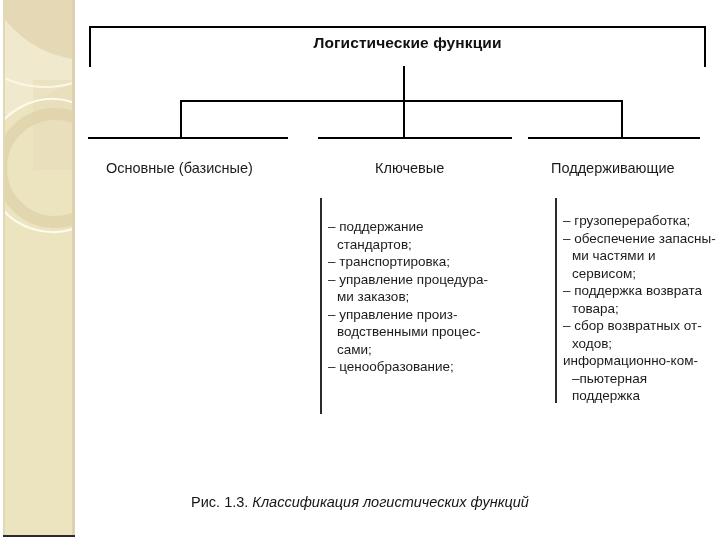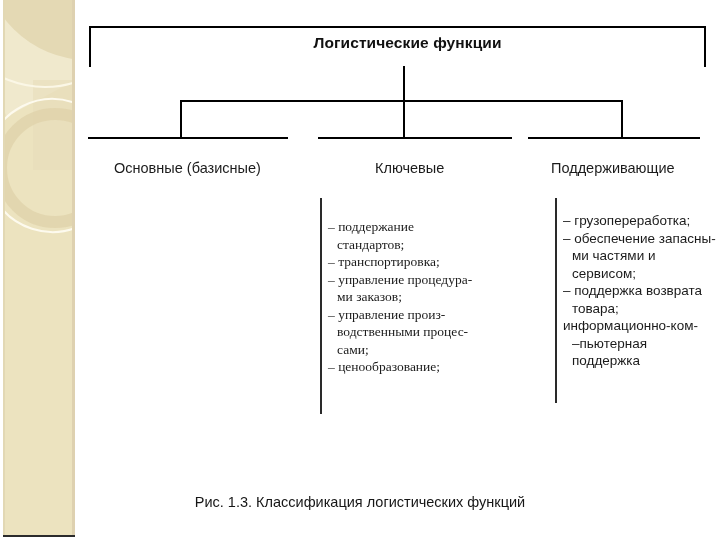--- a/index.html
+++ b/index.html
@@ -199,21 +199,21 @@
   }
   .col.c1 { left: 104px; width: 205px; }
   .col.c2 { left: 320px; width: 210px; }
   .col.c3 { left: 527px; width: 190px; }
 
   .col-head {
     font-size: 14.5px;
     color: #1b1b1b;
     white-space: nowrap;
   }
-  .col.c1 .col-head { margin-left: 10px; }
+  .col.c1 .col-head { margin-left: 2px; }
   .col.c2 .col-head { margin-left: 55px; }
   .col.c3 .col-head { margin-left: 24px; }
 
   .list-wrap {
     position: relative;
     margin-top: 22px;
   }
   .bracket {
     position: absolute;
     left: 0;
@@ -222,21 +222,21 @@
     background: #2a2a2a;
   }
   .col.c1 .bracket { height: 76px; }
   .col.c2 .bracket { height: 216px; }
   .col.c3 .bracket { height: 205px; left: 28px; }
 
   .items {
     padding-left: 8px;
     padding-top: 30px;
   }
-  .col.c2 .items { padding-top: 20px; font-family: Liberation Serif, serif; }
+  .col.c2 .items { padding-top: 20px; }
   .col.c3 .items { padding-top: 14px; padding-left: 36px; }
 
   .item {
     font-size: 13.5px;
     line-height: 17.5px;
     color: #1b1b1b;
     white-space: pre-line;
     text-indent: -9px;
     padding-left: 9px;
     margin-bottom: 0px;
@@ -246,20 +246,21 @@
   .caption {
     position: absolute;
     left: 0;
     top: 494px;
     width: 720px;
     text-align: center;
     font-size: 14.5px;
     color: #161616;
   }
   .caption .cap-italic {
+    font-style: italic;
   }
 </style>
 </head>
 <body>
 
 <div id="slide">
 
   <div id="sidebar">
     <div class="wedge"></div>
     <div class="disc-top"></div>
@@ -312,20 +313,22 @@
     <div class="col c3">
       <div class="col-head">Поддерживающие</div>
       <div class="list-wrap">
         <div class="bracket"></div>
         <div class="items">
           <div class="item">– грузопереработка;</div>
           <div class="item">– обеспечение запасны-
 ми частями и сервисом;</div>
           <div class="item">– поддержка возврата
    товара;</div>
+          <div class="item">– сбор возвратных от-
+ходов;</div>
           <div class="item">   информационно-ком-
 –пьютерная поддержка</div>
         </div>
       </div>
     </div>
 
     <div class="caption">
       <span>Рис. 1.3.</span><span class="cap-italic"> Классификация логистических функций</span>
     </div>
 

